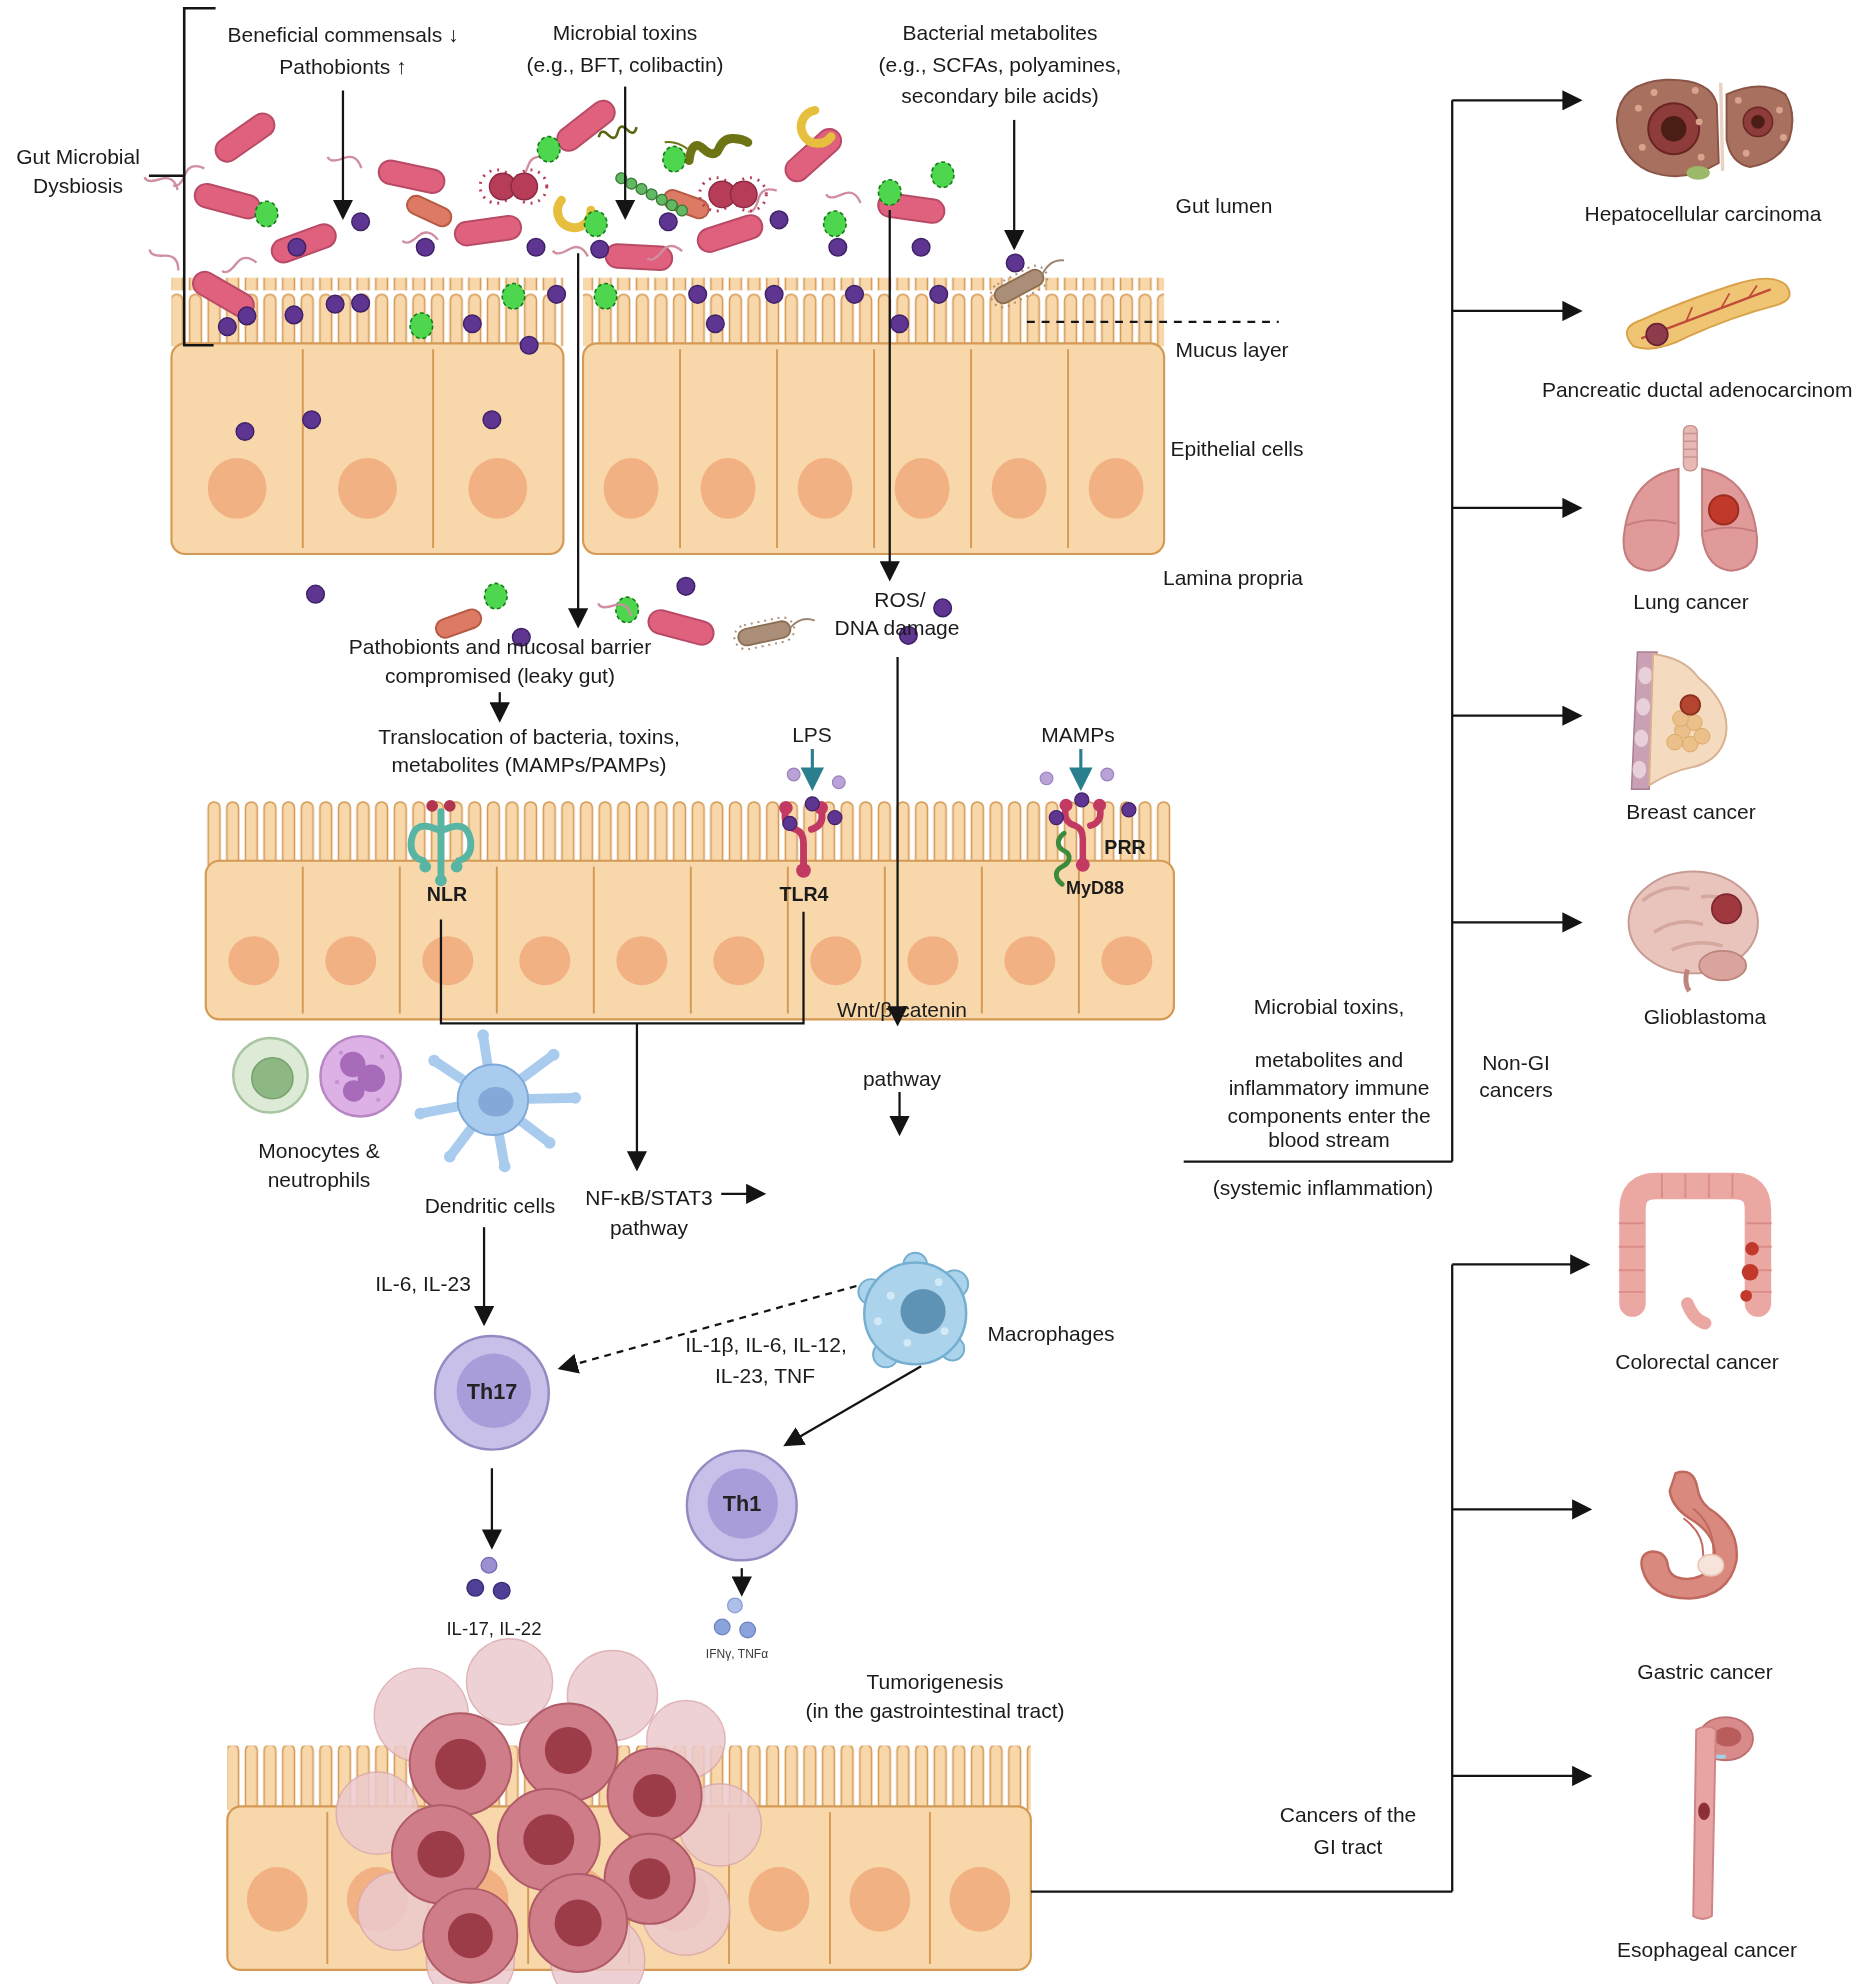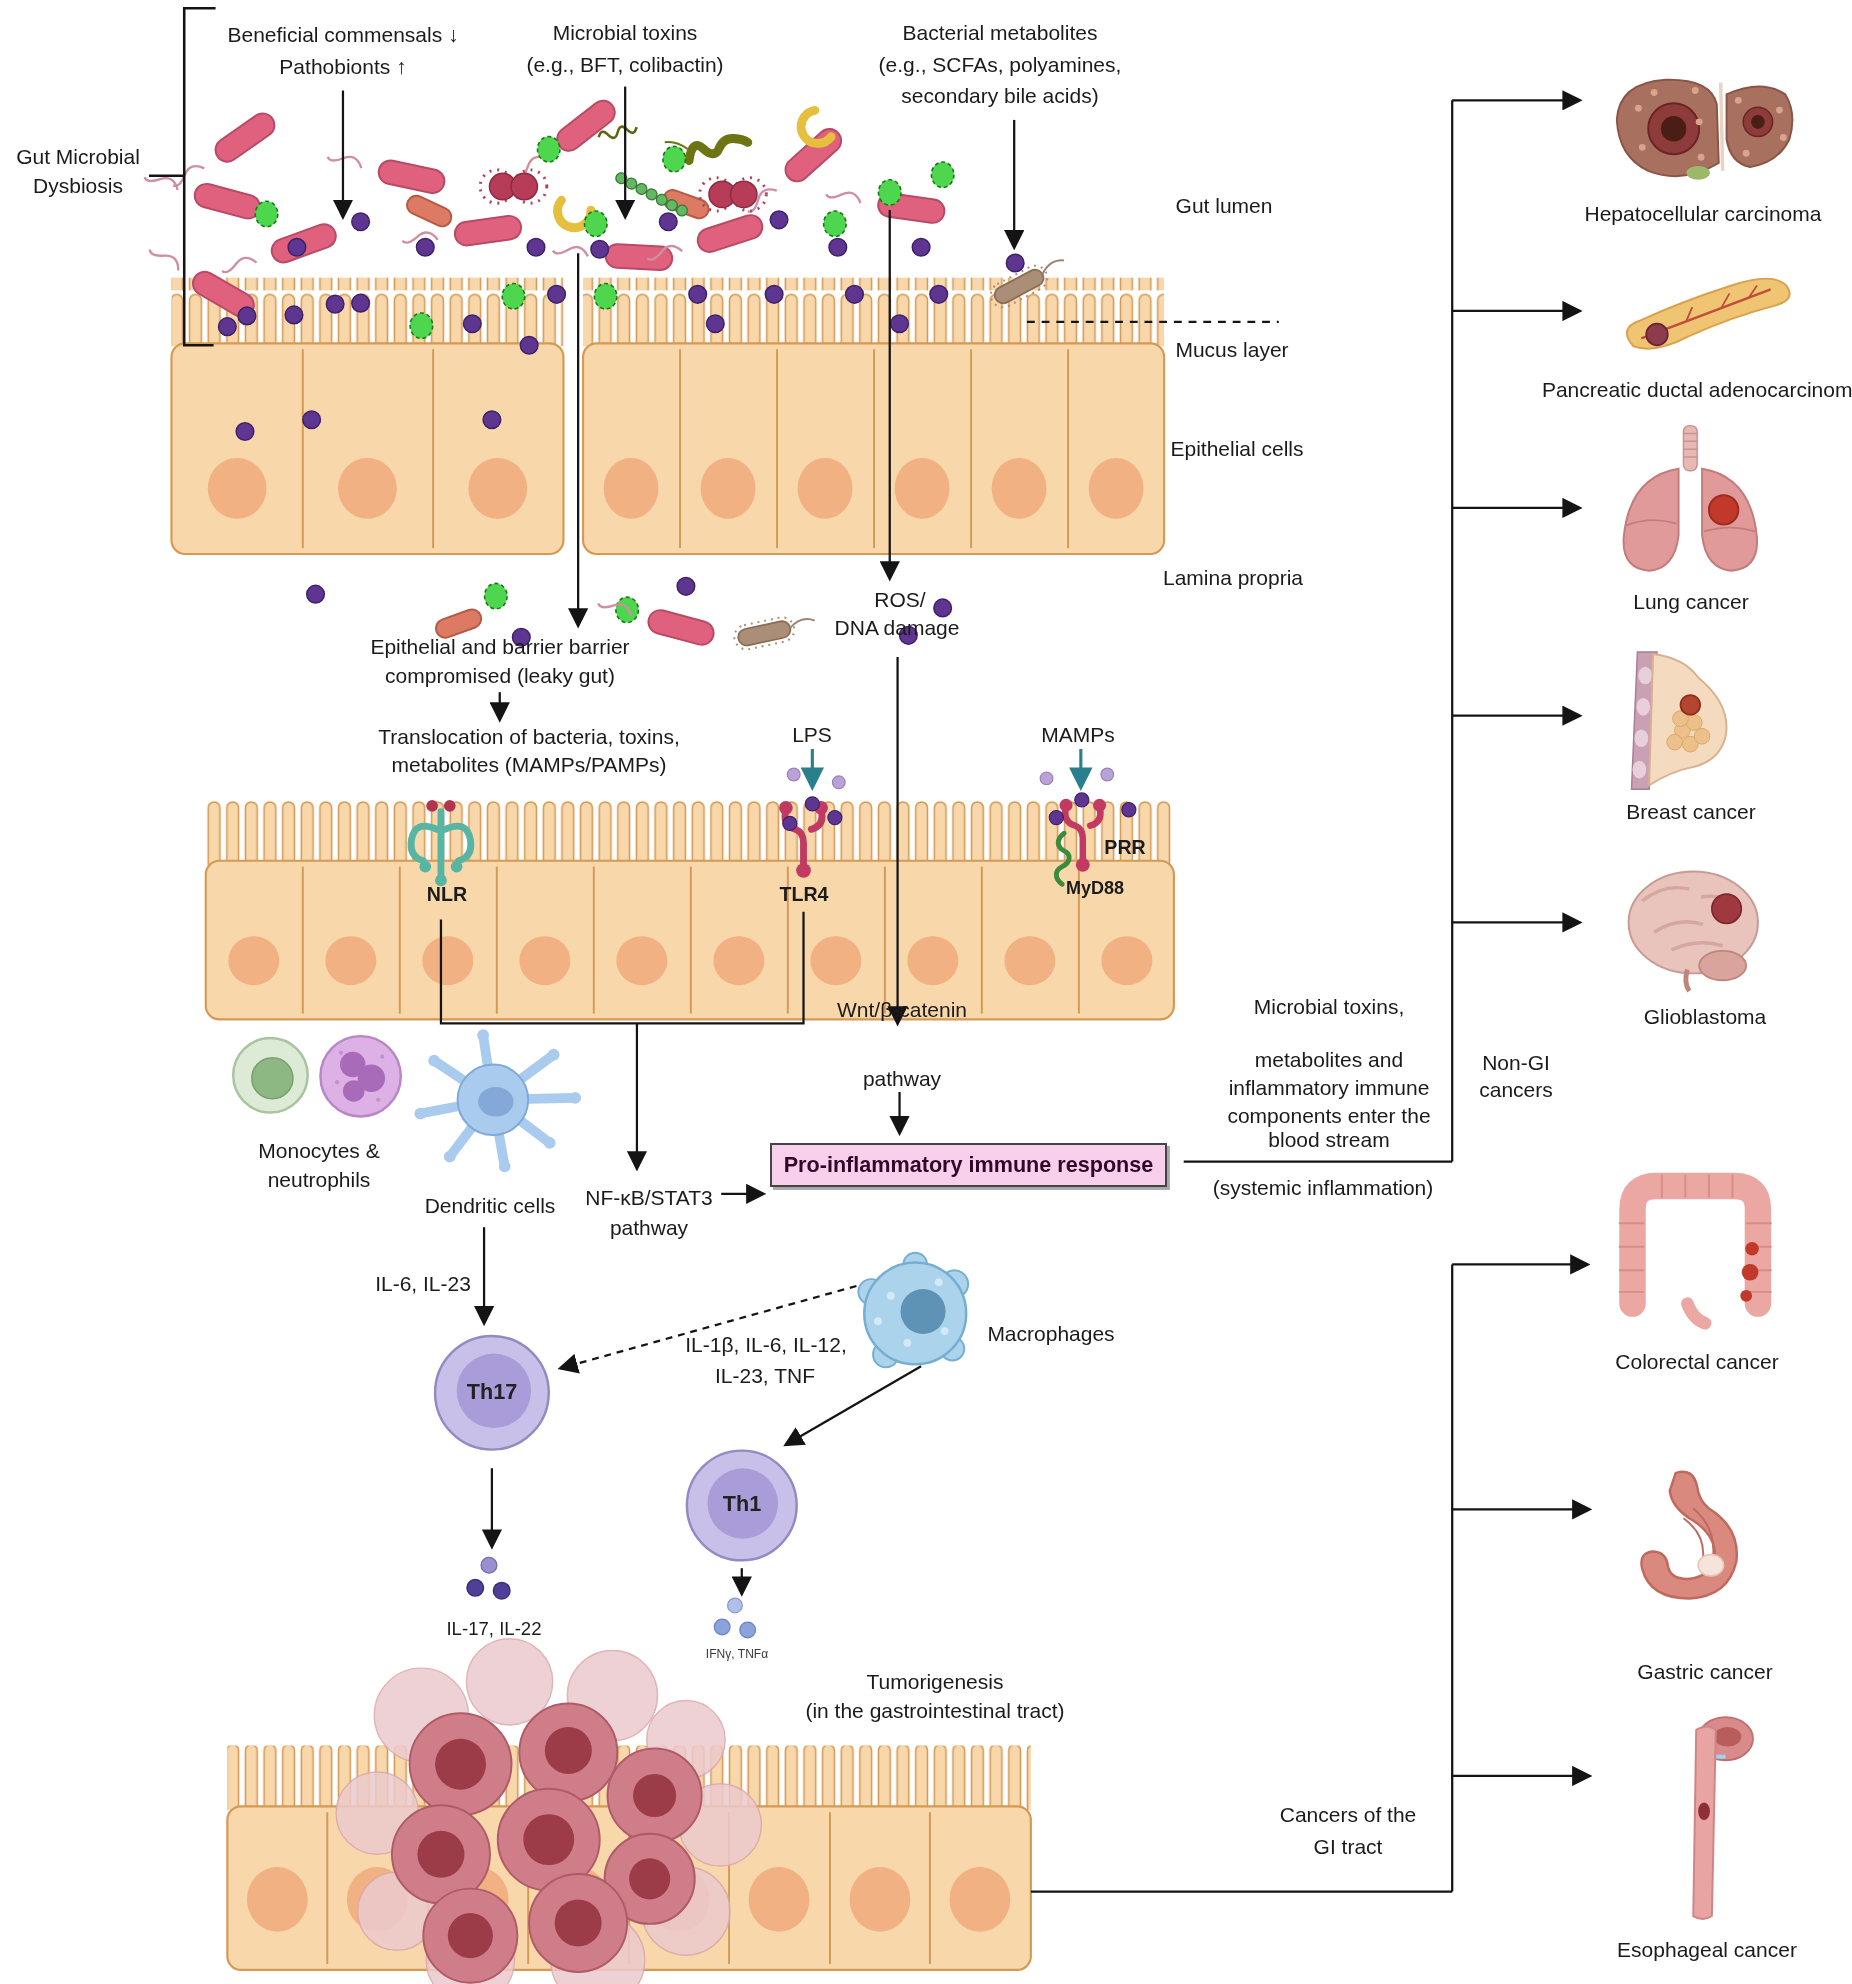--- a/index.html
+++ b/index.html
@@ -491,42 +491,41 @@
 <div class="lb" style="left:1000px;top:65px">(e.g., SCFAs, polyamines,</div>
 <div class="lb" style="left:1000px;top:96px">secondary bile acids)</div>
 
 <div class="lb" style="left:1224px;top:206px">Gut lumen</div>
 <div class="lb" style="left:1232px;top:350px">Mucus layer</div>
 <div class="lb" style="left:1237px;top:449px">Epithelial cells</div>
 <div class="lb" style="left:1233px;top:578px">Lamina propria</div>
 
 <div class="lb" style="left:900px;top:600px">ROS/</div>
 <div class="lb" style="left:897px;top:628px">DNA damage</div>
-<div class="lb" style="left:500px;top:647px">Epithelial and barrier barrier</div>
+<div class="lb" style="left:500px;top:647px">Pathobionts and mucosal barrier</div>
 <div class="lb" style="left:500px;top:676px">compromised (leaky gut)</div>
 <div class="lb" style="left:529px;top:737px">Translocation of bacteria, toxins,</div>
 <div class="lb" style="left:529px;top:765px">metabolites (MAMPs/PAMPs)</div>
 
 <div class="lb" style="left:812px;top:735px">LPS</div>
 <div class="lb" style="left:1078px;top:735px">MAMPs</div>
 <div class="lb b" style="left:447px;top:894px">NLR</div>
 <div class="lb b" style="left:804px;top:894px">TLR4</div>
 <div class="lb b" style="left:1125px;top:847px">PRR</div>
 <div class="lb b" style="left:1095px;top:888px;font-size:18px">MyD88</div>
 
 <div class="lb" style="left:319px;top:1151px">Monocytes &amp;</div>
 <div class="lb" style="left:319px;top:1180px">neutrophils</div>
 <div class="lb" style="left:490px;top:1206px">Dendritic cells</div>
 
 <div class="lb" style="left:902px;top:1010px">Wnt/β-catenin</div>
 <div class="lb" style="left:902px;top:1079px">pathway</div>
 <div class="lb" style="left:649px;top:1198px">NF-κB/STAT3</div>
 <div class="lb" style="left:649px;top:1228px">pathway</div>
 
-<div class="pro-box">Pro-inflammatory immune response</div>
 
 <div class="lb" style="left:1329px;top:1007px">Microbial toxins,</div>
 <div class="lb" style="left:1329px;top:1060px">metabolites and</div>
 <div class="lb" style="left:1329px;top:1088px">inflammatory immune</div>
 <div class="lb" style="left:1329px;top:1116px">components enter the</div>
 <div class="lb" style="left:1329px;top:1140px">blood stream</div>
 <div class="lb" style="left:1323px;top:1188px">(systemic inflammation)</div>
 
 <div class="lb" style="left:1516px;top:1063px">Non-GI</div>
 <div class="lb" style="left:1516px;top:1090px">cancers</div>

